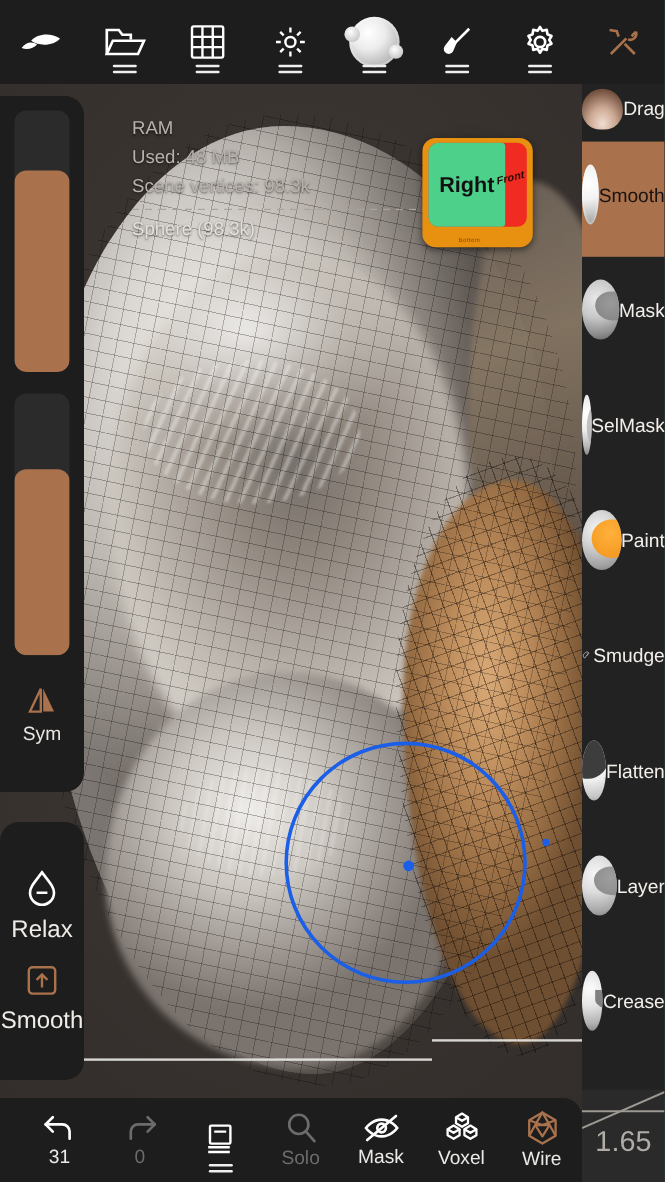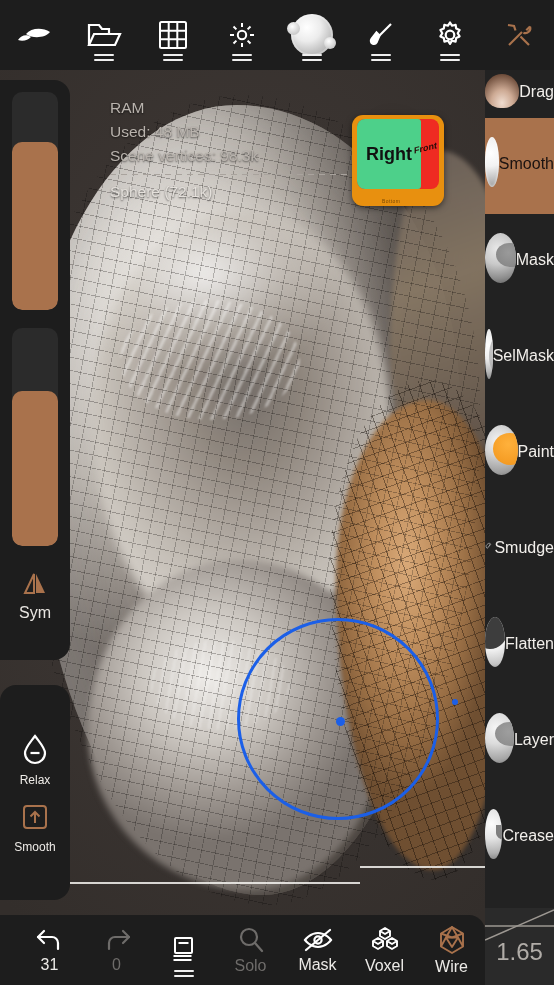--- a/index.html
+++ b/index.html
@@ -218,21 +218,21 @@
   #left-buttons {
     position: absolute; left: 0; top: 685px; width: 70px; height: 215px;
     background: #1d1d1d; border-radius: 16px 16px 16px 0;
     display: flex; flex-direction: column; align-items: center;
     justify-content: center; gap: 4px;
   }
   .lb {
     display: flex; flex-direction: column; align-items: center; gap: 7px;
     padding: 6px 0;
   }
-  .lb .lbl { color: #efece8; font-size: 12px; }
+  .lb .lbl { color: #efece8; font-size: 20px; }
 
   
   #right-palette {
     position: absolute; left: 485px; top: 70px; width: 69px; height: 845px;
     background: #222222; overflow: hidden;
   }
   .tool {
     height: 96px; position: relative;
     display: flex; flex-direction: row;
     align-items: center; justify-content: flex-end; padding-bottom: 4px;
@@ -294,21 +294,21 @@
     <div class="wire"></div>
     <div class="wire2"></div>
     <div class="floorline" style="left:60px; top:882px; width:300px;"></div>
     <div class="floorline" style="left:360px; top:866px; width:125px;"></div>
 
     <div id="stats">
       <div>RAM</div>
       <div>Used: 48 MB</div>
       <div>Scene vertices: 98.3k</div>
       <div class="hr"></div>
-      <div class="obj">Sphere (72.1k)</div>
+      <div class="obj">Sphere (98.3k)</div>
     </div>
 
     <div id="nav-cube">
       <div class="shell"></div>
       <div class="face-front"></div>
       <div class="face-right">
         <span>Right</span>
       </div>
       <div class="lbl-side">Front</div>
       <div class="lbl-bot">Bottom</div>

